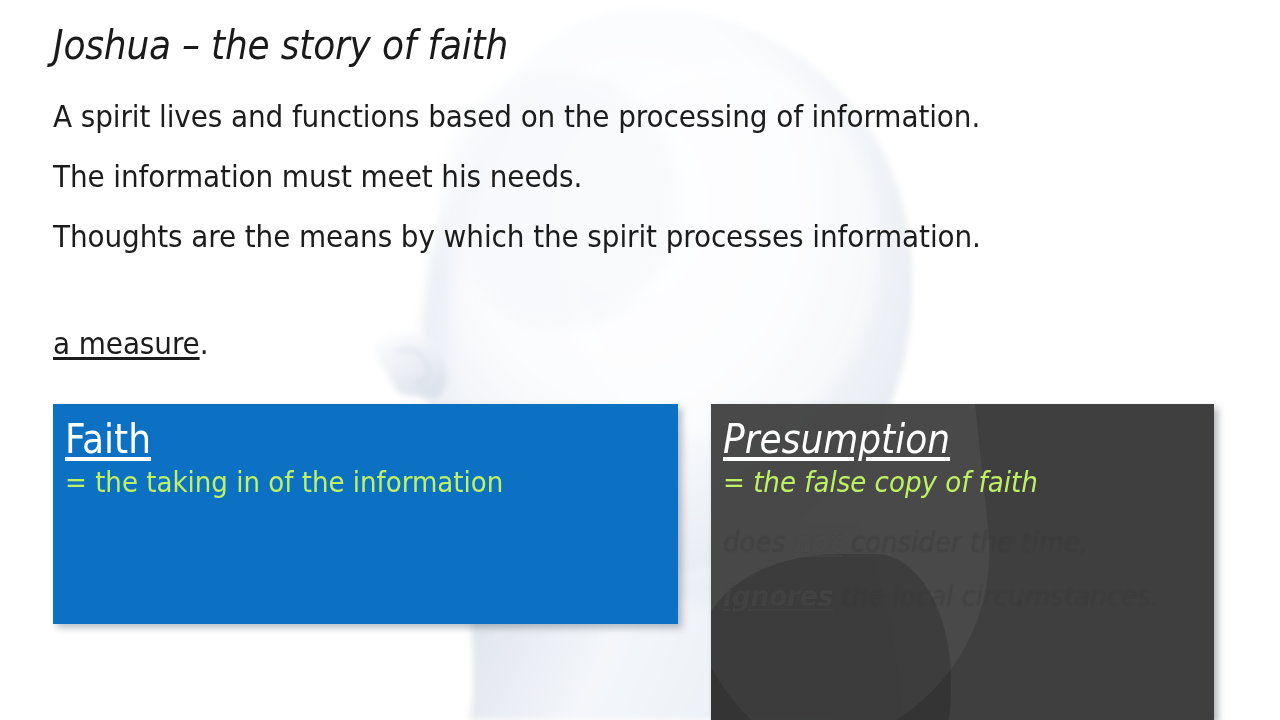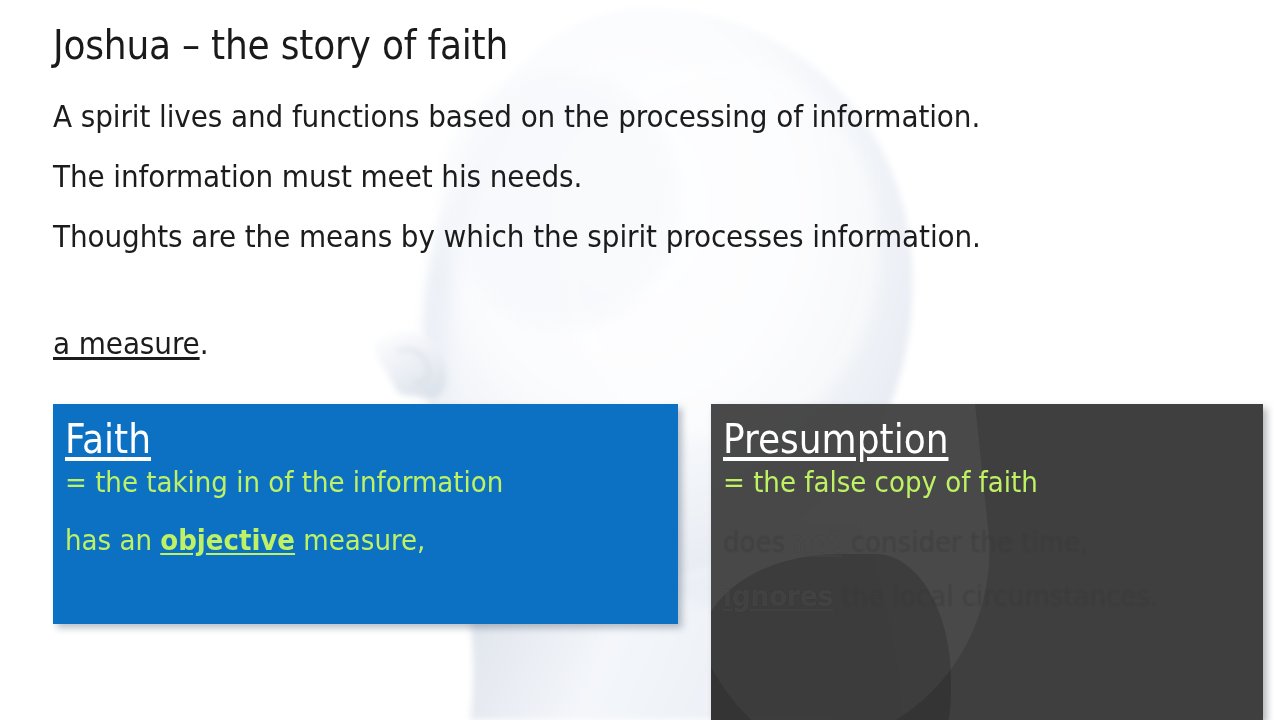--- a/index.html
+++ b/index.html
@@ -45,20 +45,21 @@
     position: absolute;
     left: 53px;
     top: 20px;
     font-family: "DejaVu Sans Condensed", "Liberation Sans Narrow", "Liberation Sans", sans-serif;
     font-stretch: condensed;
     font-size: 40px;
     line-height: 50px;
     color: #1a1a1a;
     white-space: nowrap;
     letter-spacing: -0.2px;
+    font-style: italic;
   }
 
   .body-line {
     position: absolute;
     left: 53px;
     font-family: "DejaVu Sans Condensed", "Liberation Sans Narrow", "Liberation Sans", sans-serif;
     font-stretch: condensed;
     font-size: 31px;
     line-height: 40px;
     color: #1c1c1c;
@@ -85,25 +86,26 @@
     top: 404px;
     width: 625px;
     height: 220px;
     background: #0C70C3;
     box-shadow: 4px 4px 7px rgba(40,60,80,0.32);
   }
 
   .panel-presumption {
     left: 711px;
     top: 404px;
-    width: 552px;
+    width: 503px;
     height: 316px;
     background: rgba(48,48,48,0.93);
     box-shadow: 4px 4px 7px rgba(40,50,60,0.35);
     overflow: hidden;
+    font-style: italic;
   }
 
   
   .panel-presumption .bleed {
     position: absolute;
     left: -40px;
     top: -20px;
     width: 320px;
     height: 360px;
     background: rgba(255,255,255,0.055);
@@ -224,21 +226,20 @@
 
       <path d="M640 585 C700 578 760 552 800 520 C830 560 852 612 860 660
                C790 630 700 604 640 585 Z" fill="#e9edf4" opacity="0.8" filter="url(#soft)"></path>
     </svg>
   </div>
 
   <div class="panel panel-faith">
     <div class="panel-inner">
       <div class="panel-heading">Faith</div>
       <div class="panel-line">= the taking in of the information</div>
-      <div class="panel-line spaced"><span>has an </span><b>objective</b><span> measure,</span></div>
     </div>
   </div>
 
   <div class="panel panel-presumption">
     <div class="bleed"></div>
     <div class="bleed2"></div>
     <div class="panel-inner">
       <div class="panel-heading">Presumption</div>
       <div class="panel-line">= the false copy of faith</div>
       <div class="panel-line faded f1"><span>does </span><b>not</b><span> consider the time,</span></div>

